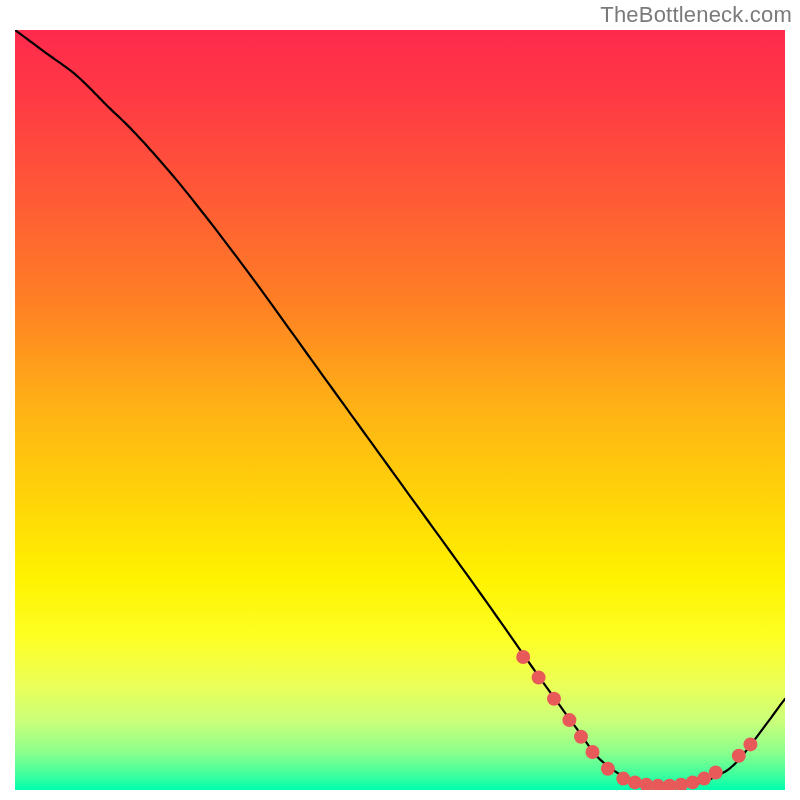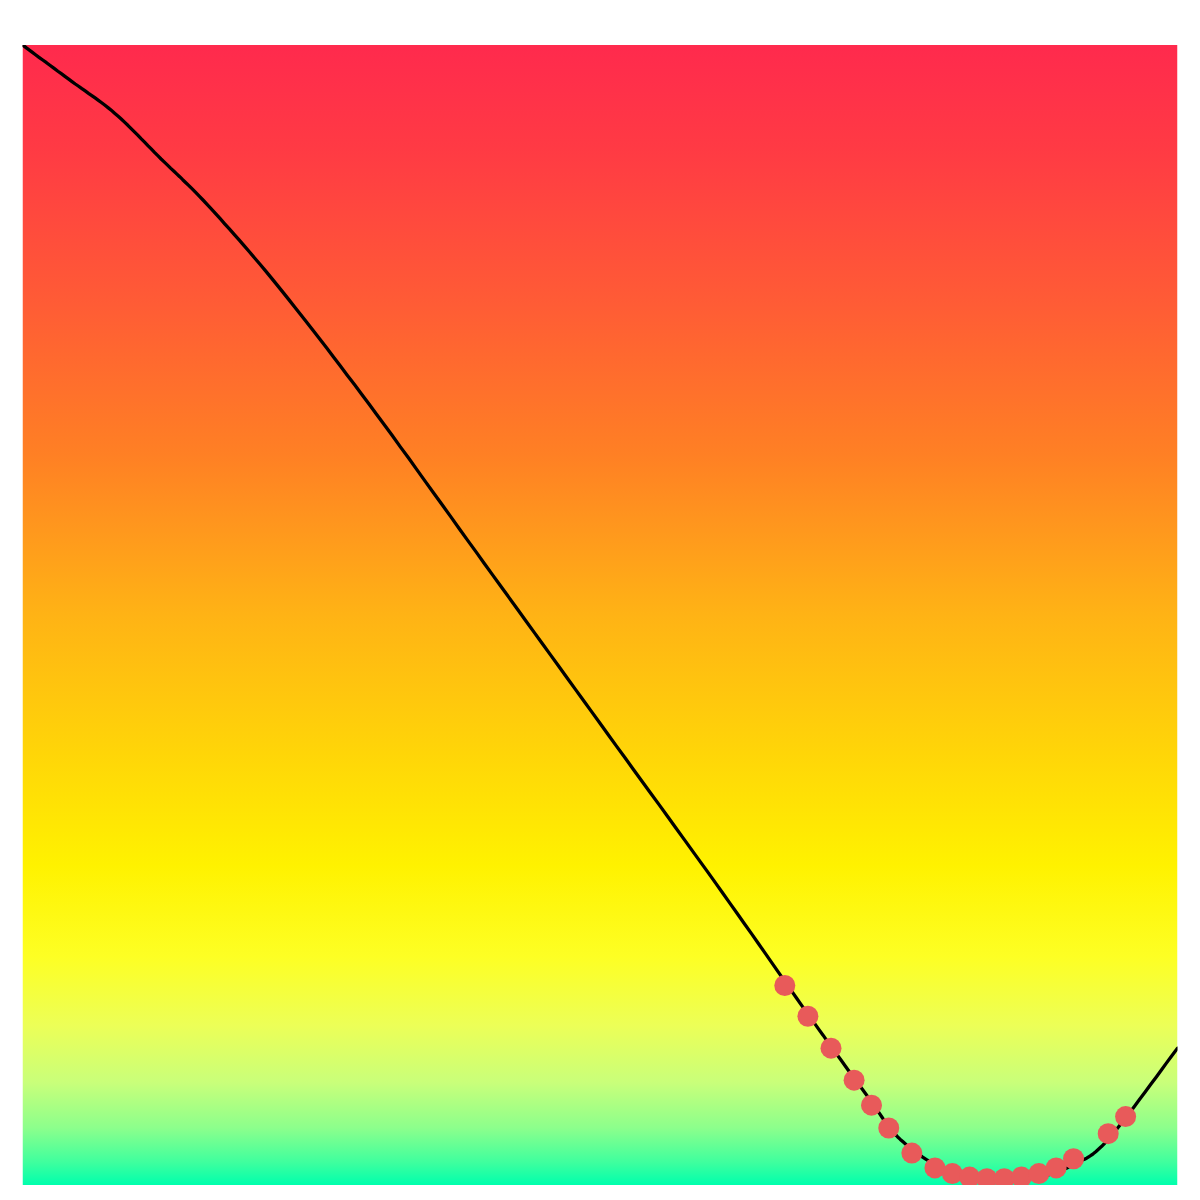--- a/index.html
+++ b/index.html
@@ -34,20 +34,21 @@
     height: 760px;
     box-sizing: border-box;
   }
   svg { display: block; }
 </style>
 </head>
 <body>
 
 <div class="wrap">
 
+  <div class="attribution">TheBottleneck.com</div>
 
   <div class="plot-frame">
     <svg id="chart-svg" width="770" height="760" viewBox="0 0 770 760" preserveAspectRatio="none">
       <defs>
         <linearGradient id="bg-grad" x1="0" y1="0" x2="0" y2="1">
             <stop offset="0.00%" stop-color="#ff2a4d"></stop>
             <stop offset="9.00%" stop-color="#ff3a44"></stop>
             <stop offset="22.00%" stop-color="#ff5a36"></stop>
             <stop offset="36.00%" stop-color="#ff8024"></stop>
             <stop offset="50.00%" stop-color="#ffb315"></stop>

